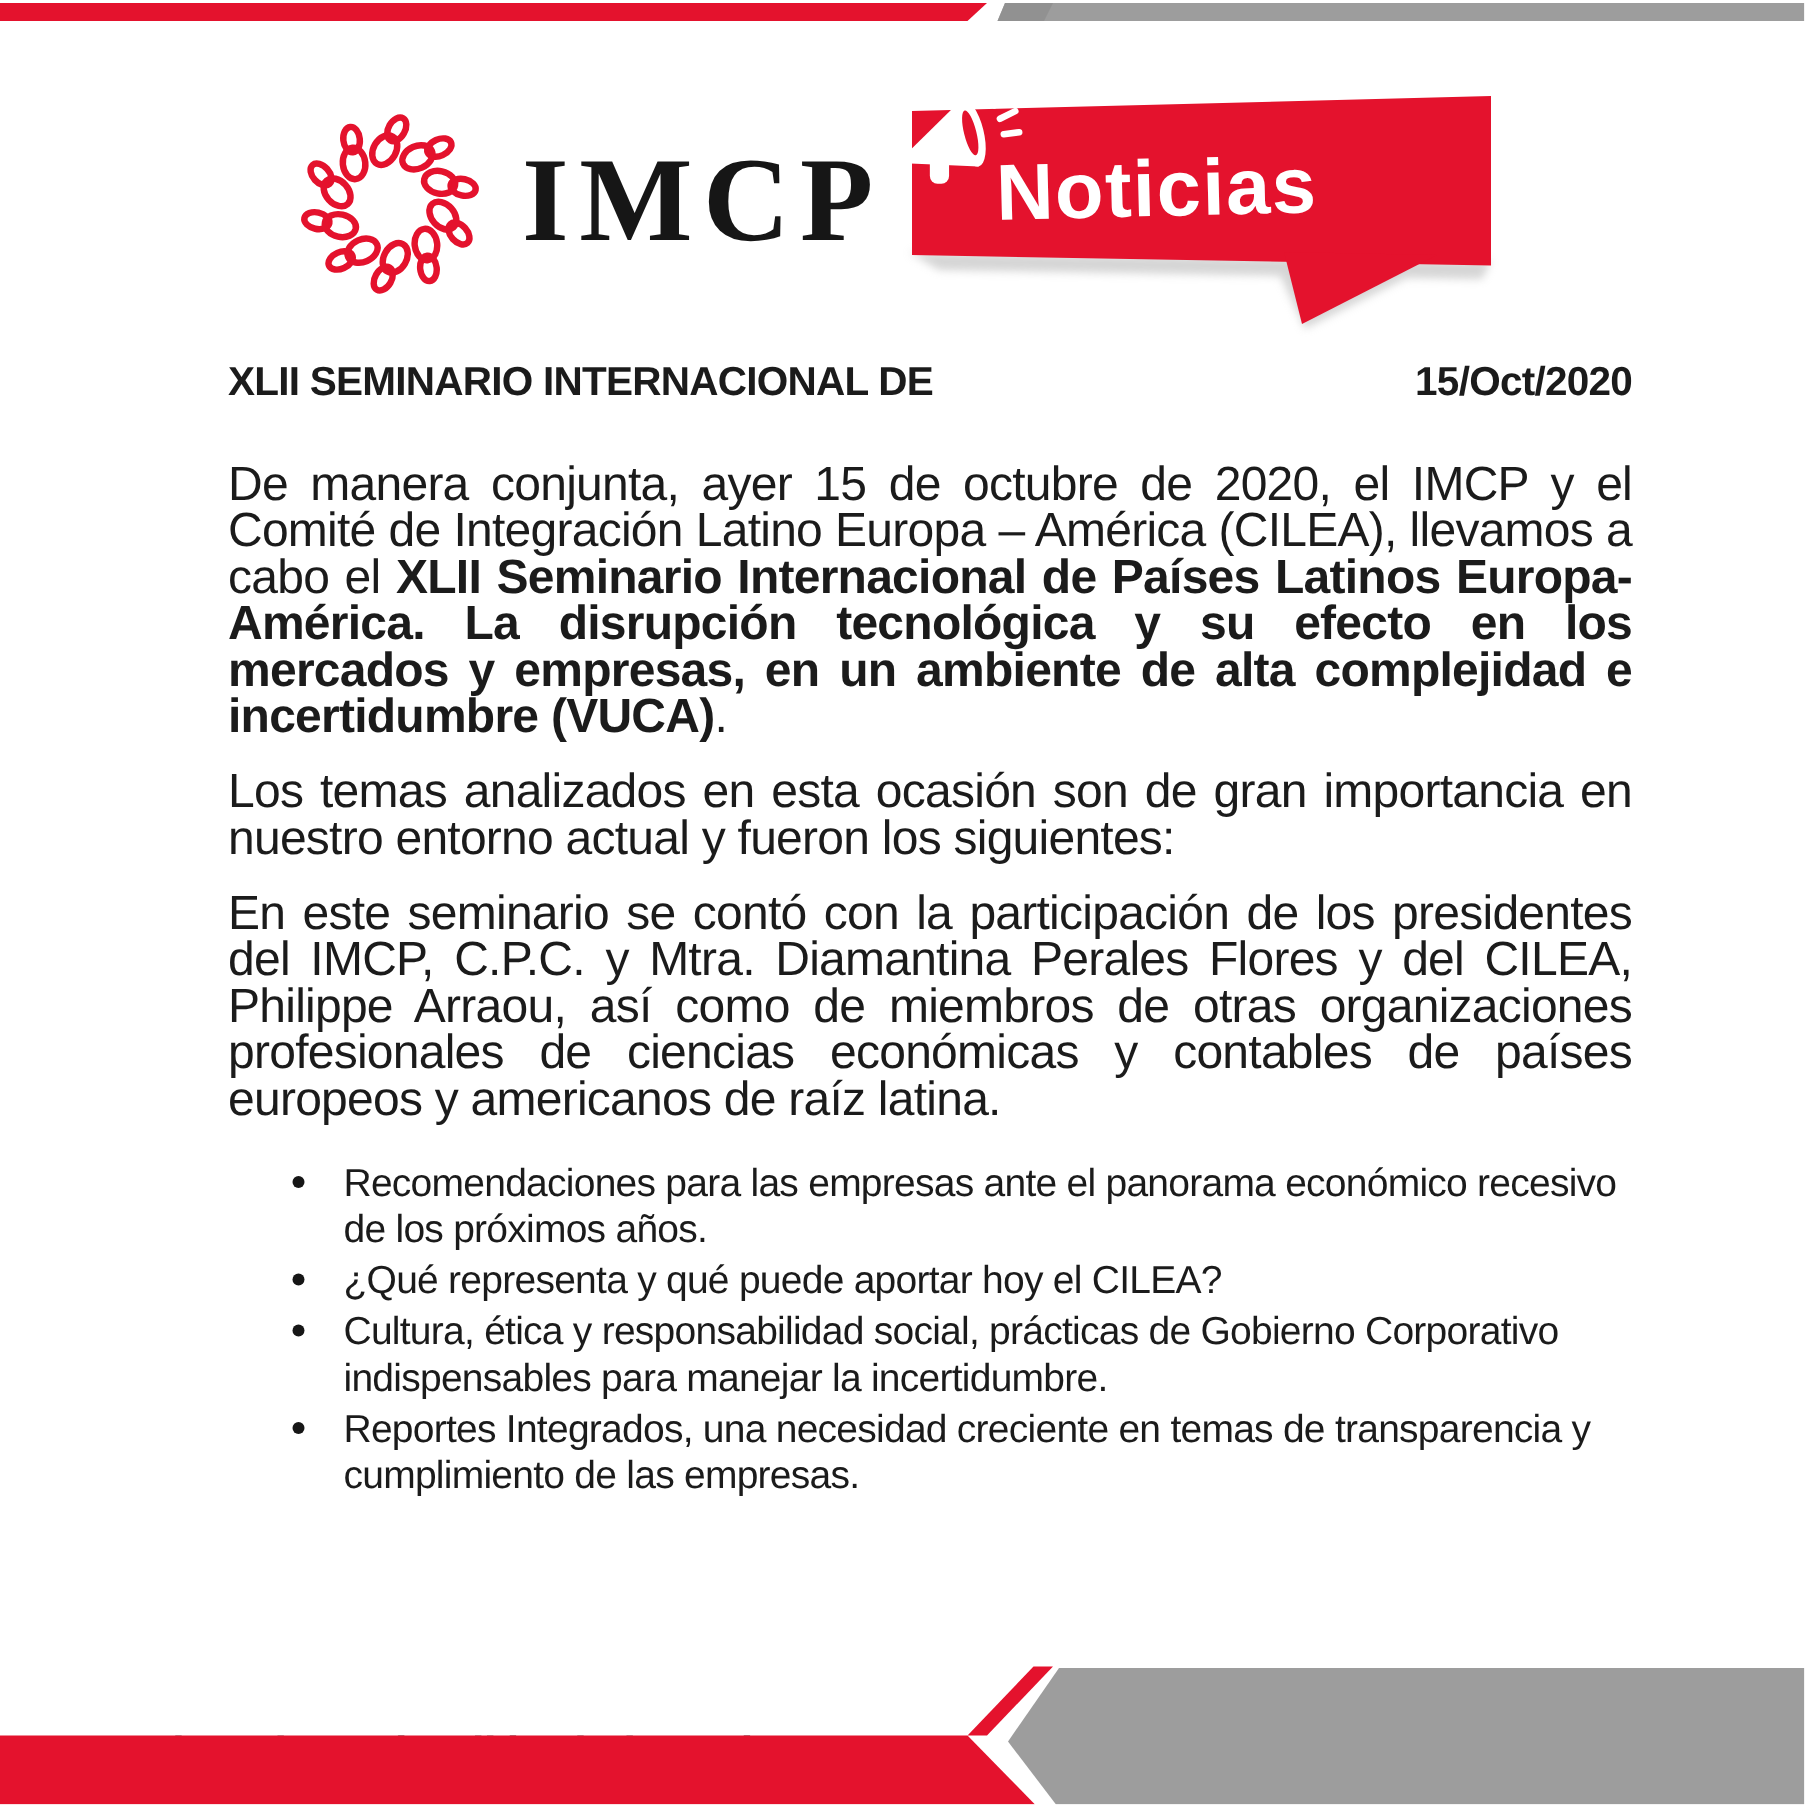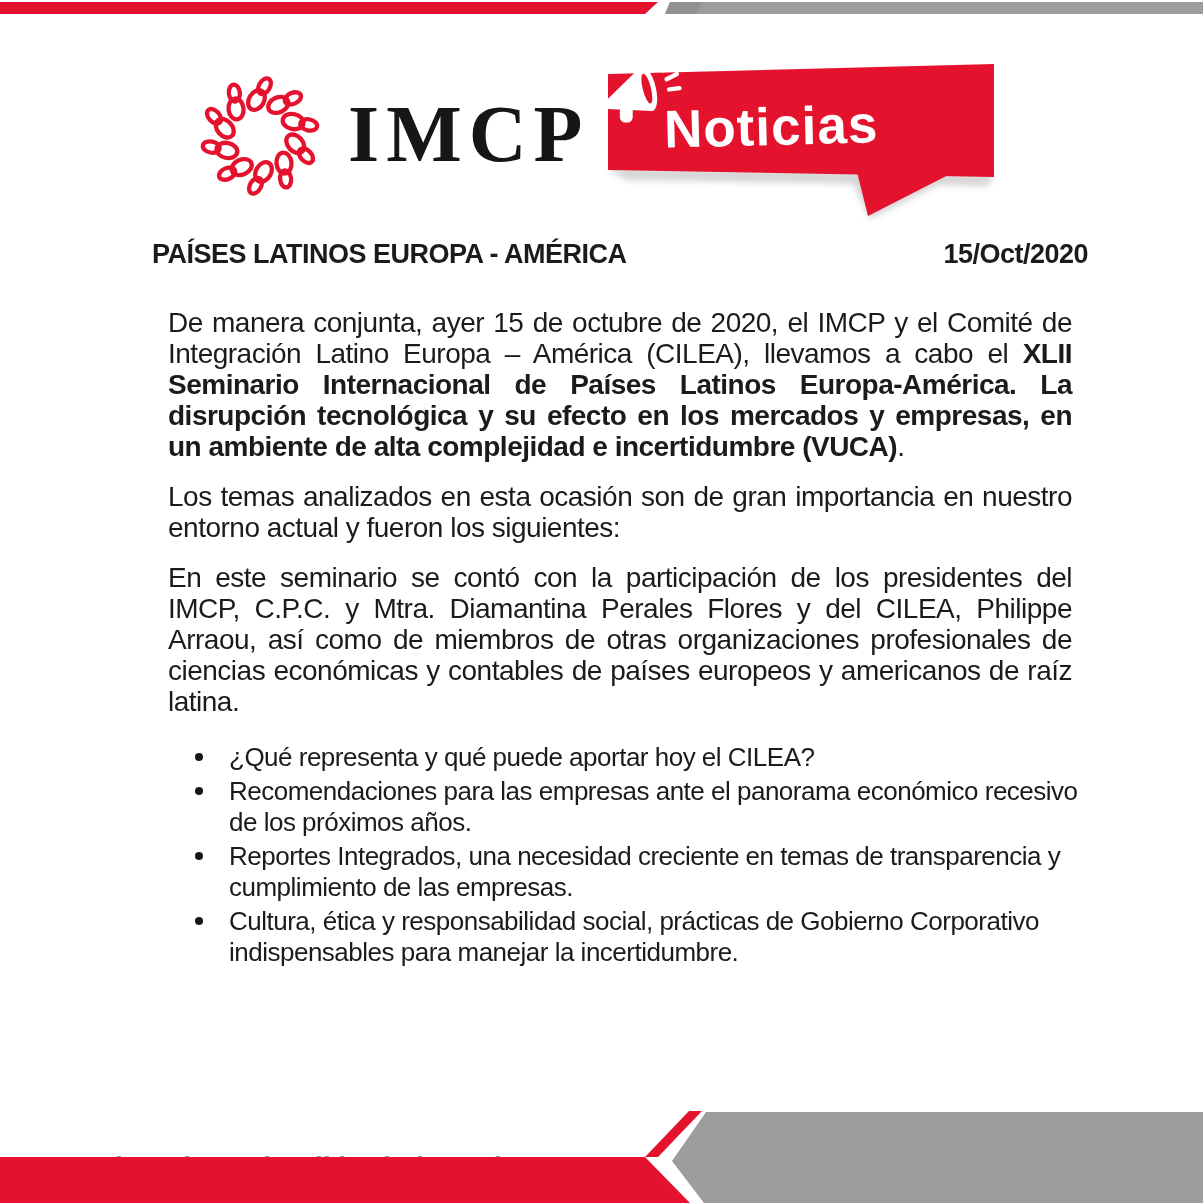--- a/index.html
+++ b/index.html
@@ -27,21 +27,21 @@
   .banner-label{position:absolute;left:64px;top:42px;font-size:53px;font-weight:bold;
                 color:var(--white);letter-spacing:1px;line-height:1;
                 transform:rotate(-1.4deg);}
   .mega{position:absolute;left:266px;top:26px;}
 
   .content{position:absolute;left:152px;top:238px;width:936px;color:var(--ink);}
   .title-row{display:flex;justify-content:space-between;align-items:flex-end;}
   .title{font-size:27px;font-weight:bold;line-height:33px;letter-spacing:-0.5px;margin:0;}
   .date{font-size:27px;font-weight:bold;line-height:33px;letter-spacing:-0.5px;white-space:nowrap;text-align:center;}
 
-  .para{margin:16px;font-size:28px;line-height:31px;letter-spacing:-0.5px;
+  .para{margin:0;font-size:32px;line-height:31px;letter-spacing:-0.5px;
         text-align:justify;}
   .mt-intro{margin-top:36px;}
   .mt-p{margin-top:19px;}
 
   .bullets{margin-top:25px;}
   .bullet-item{display:flex;padding-left:43px;margin-bottom:3px;}
   .bullet-marker{width:8px;height:8px;border-radius:50%;background:#161616;
                  margin-top:11px;flex:none;}
   .bullet-text{margin-left:26px;width:860px;font-size:26px;line-height:31px;
                letter-spacing:-0.5px;text-align:left;}
@@ -109,47 +109,47 @@
         <line x1="49" y1="9" x2="55" y2="2"></line>
         <line x1="52" y1="16" x2="60" y2="12"></line>
         <line x1="54" y1="24" x2="62" y2="23"></line>
       </g>
     </svg>
   </div>
 
   <div class="content">
     <div class="title-row">
       <h1 class="title">
-        <div>PAÍSES LATINOS EUROPA - AMÉRICA</div>
+        <div>XLII SEMINARIO INTERNACIONAL DE</div>
       </h1>
       <div class="date">15/Oct/2020</div>
     </div>
 
     <p class="para mt-intro"><span>De manera conjunta, ayer 15 de octubre de 2020, el IMCP y el Comité de Integración Latino Europa – América (CILEA), llevamos a cabo el </span><b>XLII Seminario Internacional de Países Latinos Europa-América. La disrupción tecnológica y su efecto en los mercados y empresas, en un ambiente de alta complejidad e incertidumbre (VUCA)</b><span>.</span></p>
 
     <p class="para mt-p">Los temas analizados en esta ocasión son de gran importancia en nuestro entorno actual y fueron los siguientes:</p>
 
     <p class="para mt-p">En este seminario se contó con la participación de los presidentes del IMCP, C.P.C. y Mtra. Diamantina Perales Flores y del CILEA, Philippe Arraou, así como de miembros de otras organizaciones profesionales de ciencias económicas y contables de países europeos y americanos de raíz latina.</p>
 
     <div class="bullets">
       <div class="bullet-item">
         <span class="bullet-marker"></span>
+        <span class="bullet-text">Recomendaciones para las empresas ante el panorama económico recesivo de los próximos años.</span>
+      </div>
+      <div class="bullet-item">
+        <span class="bullet-marker"></span>
         <span class="bullet-text">¿Qué representa y qué puede aportar hoy el CILEA?</span>
       </div>
       <div class="bullet-item">
         <span class="bullet-marker"></span>
-        <span class="bullet-text">Recomendaciones para las empresas ante el panorama económico recesivo de los próximos años.</span>
+        <span class="bullet-text">Cultura, ética y responsabilidad social, prácticas de Gobierno Corporativo indispensables para manejar la incertidumbre.</span>
       </div>
       <div class="bullet-item">
         <span class="bullet-marker"></span>
         <span class="bullet-text">Reportes Integrados, una necesidad creciente en temas de transparencia y cumplimiento de las empresas.</span>
-      </div>
-      <div class="bullet-item">
-        <span class="bullet-marker"></span>
-        <span class="bullet-text">Cultura, ética y responsabilidad social, prácticas de Gobierno Corporativo indispensables para manejar la incertidumbre.</span>
       </div>
     </div>
   </div>
 
   <div class="tagline">Creando valor más allás de los números</div>
 
   <svg class="footer-deco" width="1203" height="95" viewBox="0 1108 1203 95">
     <polygon class="f-red" points="0,1157 645,1157 690,1203 0,1203"></polygon>
     <polygon class="f-red" points="645,1157 658,1157 702,1111 689,1111"></polygon>
     <polygon class="f-gray" points="706,1112 1203,1112 1203,1203 704,1203 672,1161"></polygon>

